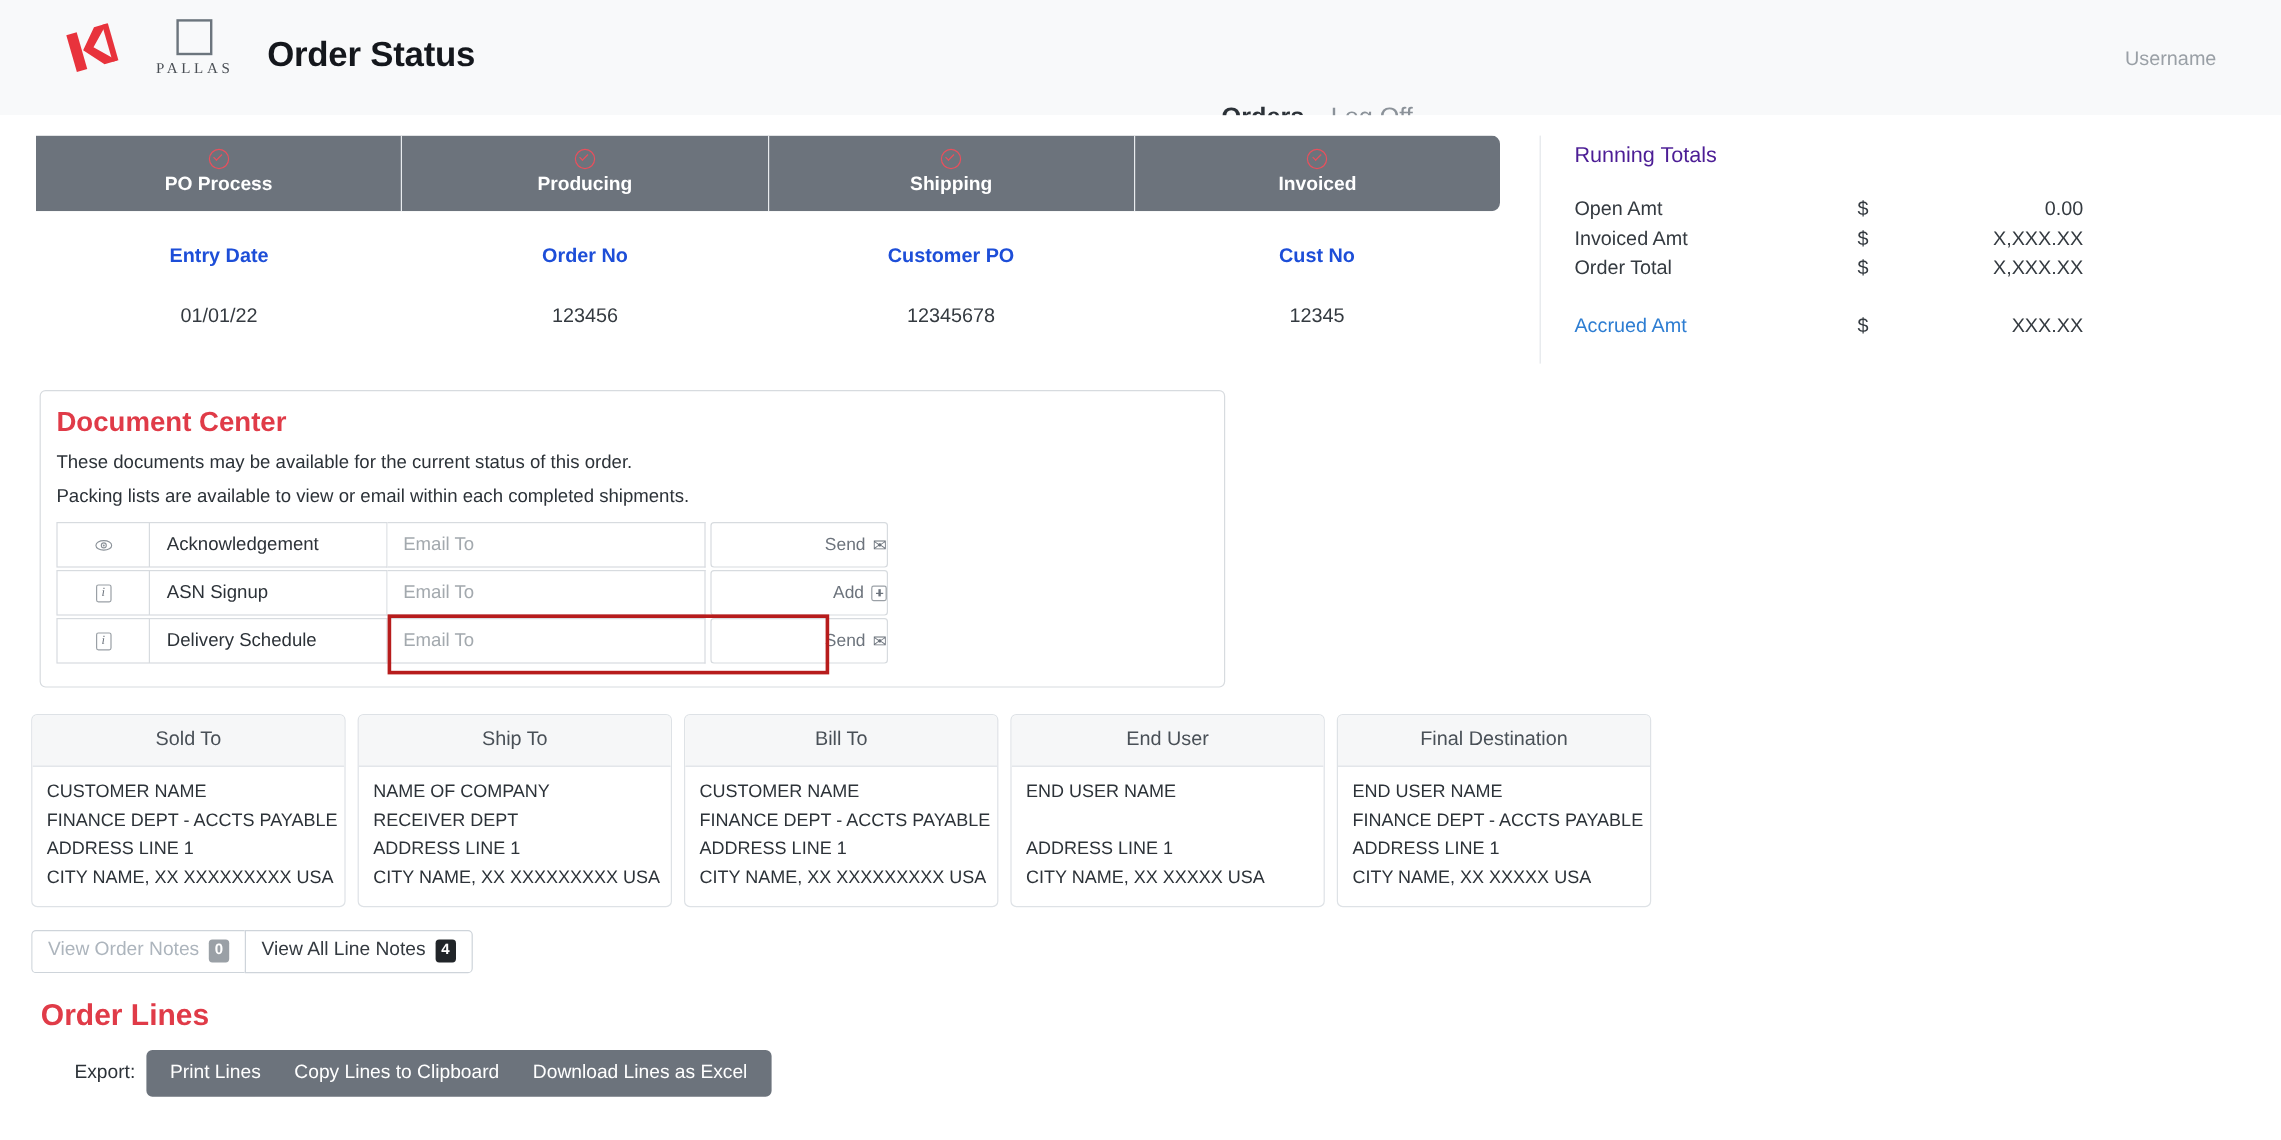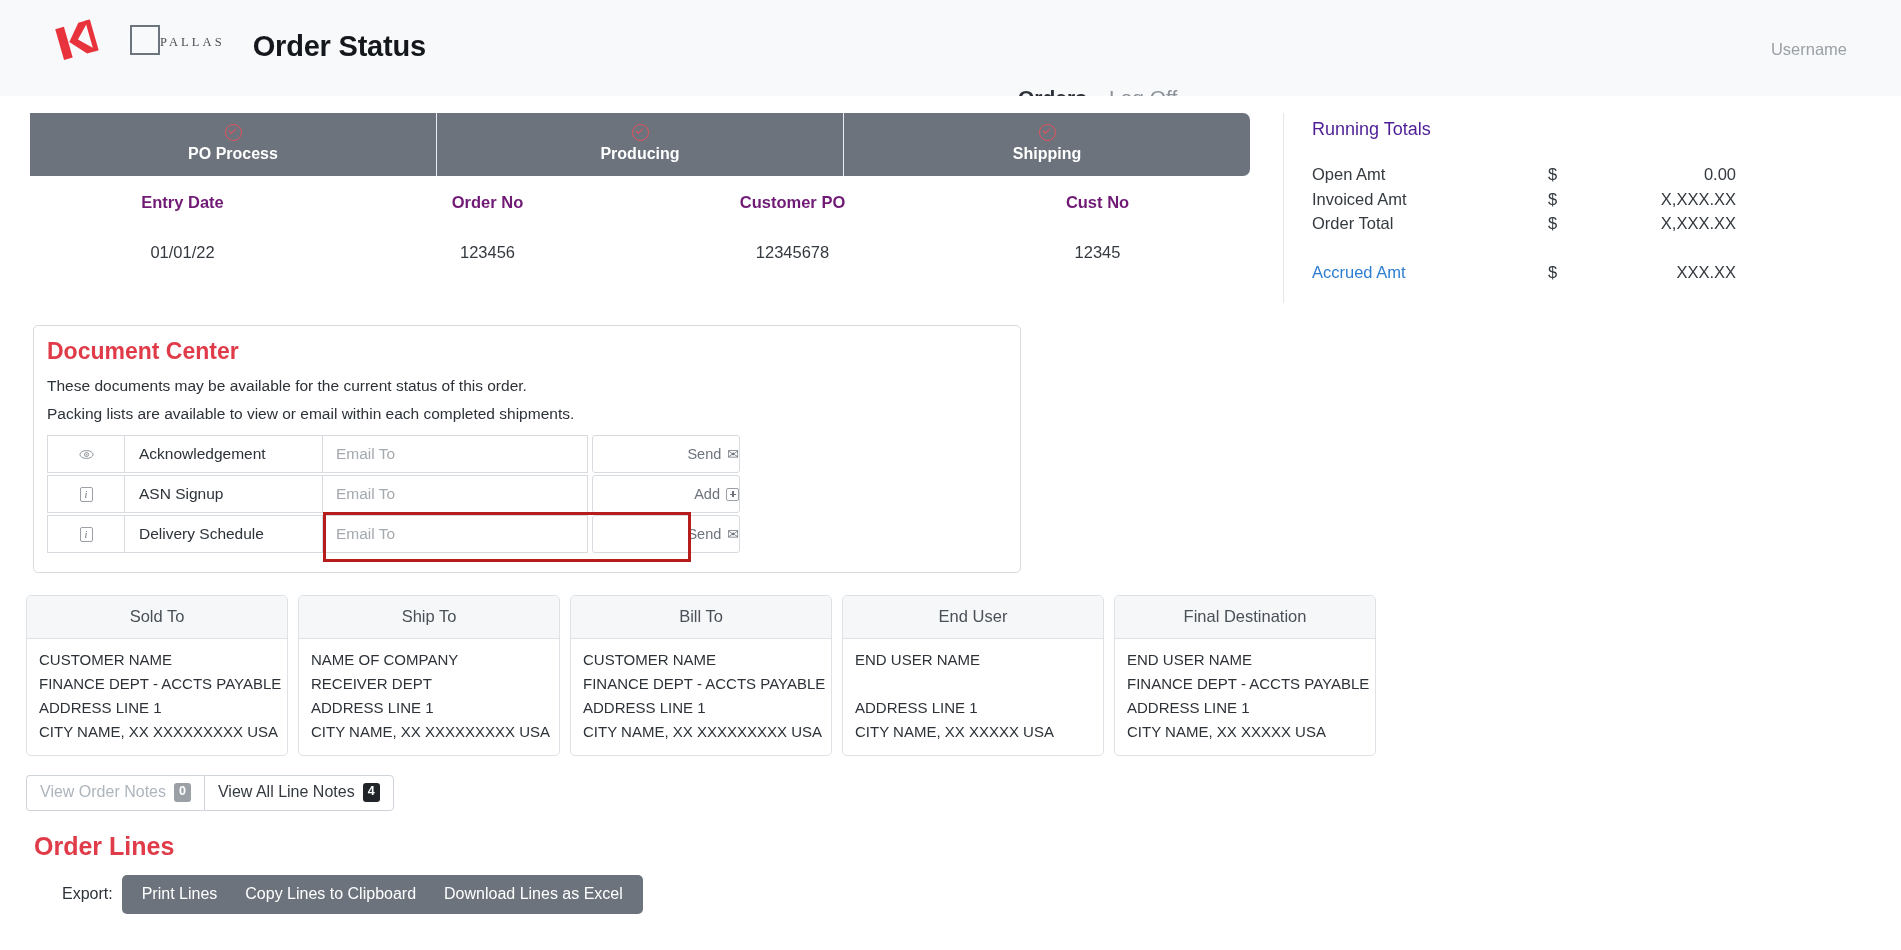--- a/index.html
+++ b/index.html
@@ -24,21 +24,21 @@
   }
   .brand-block {
     display: flex;
     align-items: center;
     gap: 0;
     padding-left: 50px;
     padding-top: 14px;
   }
   .ki-logo { width: 52px; height: 52px; position: relative; flex: none; }
   .pallas-block {
-    display: flex; flex-direction: row; align-items: center;
+    display: flex; flex-direction: column; align-items: center;
     margin-left: 28px; flex: none;
   }
   .pallas-square {
     width: 30px; height: 30px;
     border: 2px solid #6c757d;
     background: transparent;
   }
   .pallas-word {
     font-size: 12.5px; letter-spacing: 3.1px;
     color: #4a4f55; margin-top: 4px;
@@ -103,22 +103,22 @@
     content: ""; position: absolute;
     left: 3.3px; top: 3.4px; width: 6.4px; height: 3.3px;
     border-left: 1.5px solid #e8505d; border-bottom: 1.5px solid #e8505d;
     transform: rotate(-45deg);
   }
   .status-label { font-size: 16px; font-weight: bold; line-height: 1.1; }
 
   .summary-grid { display: flex; width: 1220px; }
   .summary-col { flex: 1 1 0; text-align: center; }
   .summary-head {
-    font-size: 16.5px; font-weight: bold; color: #701a75;
-    padding-top: 17px;
+    font-size: 16.5px; font-weight: bold; color: #1d4ed8;
+    padding-top: 28px;
   }
   .summary-val { font-size: 16.5px; color: #343a40; padding-top: 31px; }
 
   
   .totals-panel {
     margin-left: 33px; margin-top: 17px;
     border-left: 1px solid #e3e6ea;
     padding: 6px 0 18px 28px;
     width: 470px; flex: none;
     min-height: 190px;
@@ -274,20 +274,24 @@
           <div class="status-label">PO Process</div>
         </div>
         <div class="status-cell">
           <div class="status-icon"></div>
           <div class="status-label">Producing</div>
         </div>
         <div class="status-cell">
           <div class="status-icon"></div>
           <div class="status-label">Shipping</div>
         </div>
+        <div class="status-cell">
+          <div class="status-icon"></div>
+          <div class="status-label">Invoiced</div>
+        </div>
       </div>
 
       <div class="summary-grid">
         <div class="summary-col">
           <div class="summary-head">Entry Date</div>
           <div class="summary-val">01/01/22</div>
         </div>
         <div class="summary-col">
           <div class="summary-head">Order No</div>
           <div class="summary-val">123456</div>

